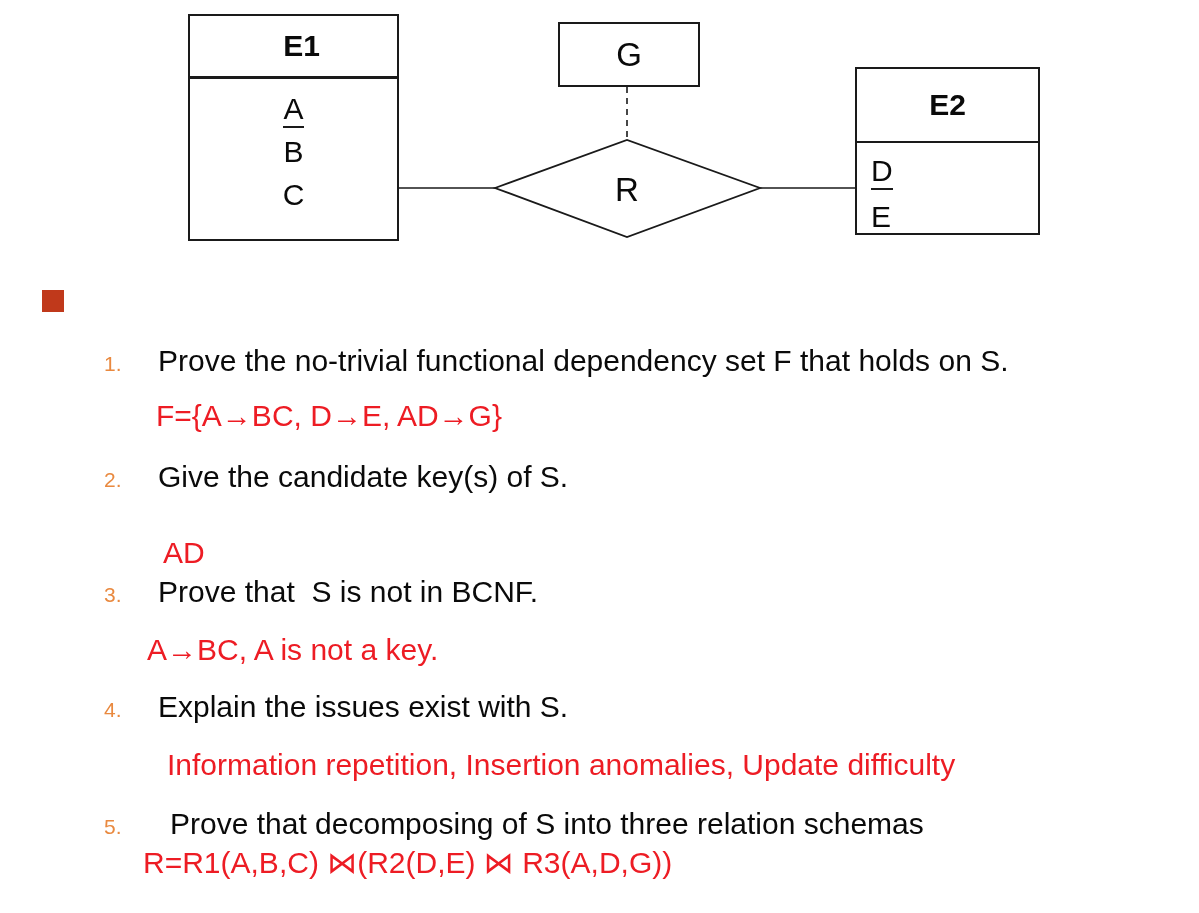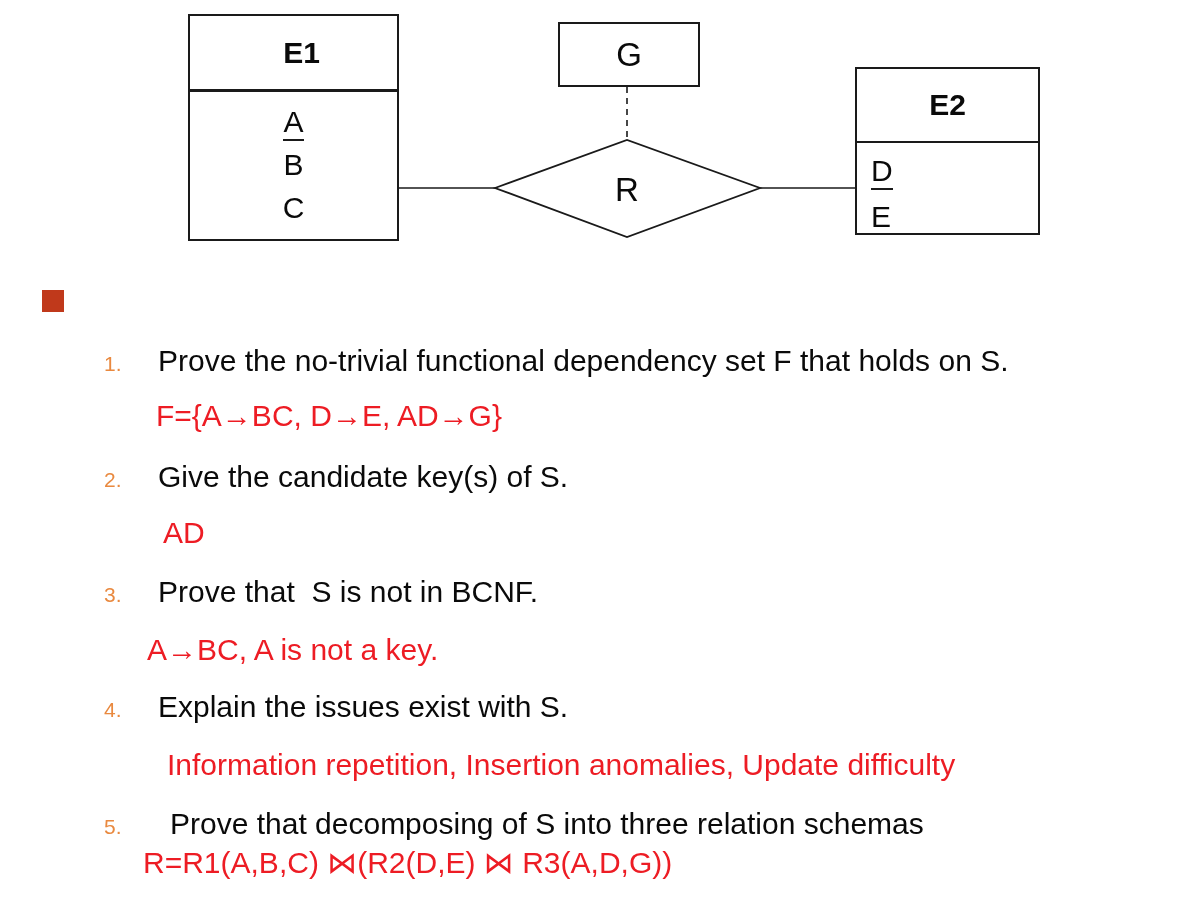--- a/index.html
+++ b/index.html
@@ -68,21 +68,21 @@
 <div class="stage">
 
   <svg class="diagram-svg" width="1199" height="270" viewBox="0 0 1199 270">
     <line class="conn" x1="399" y1="188" x2="495" y2="188"></line>
     <line class="conn" x1="760" y1="188" x2="855" y2="188"></line>
     <line class="conn dashed" x1="627" y1="87" x2="627" y2="141"></line>
     <polygon class="diamond" points="495,188 627,140 760,188 627,237"></polygon>
   </svg>
 
   <div class="box" style="left:188px;top:14px;width:211px;height:227px;">
-    <div class="entity-title" style="height:76px;padding-left:16px;">E1</div>
+    <div class="entity-title" style="height:63px;padding-left:16px;">E1</div>
     <div class="attrs centered" style="padding-top:8px;">
       <div><span class="keyattr">A</span></div>
       <div>B</div>
       <div>C</div>
     </div>
   </div>
 
   <div class="box gbox" style="left:558px;top:22px;width:142px;height:65px;">
     <span>G</span>
   </div>
@@ -98,21 +98,21 @@
   <div class="r-label">R</div>
 
   <div class="bullet-square"></div>
 
   <div class="abs q-num" style="left:104px;top:352px;">1.</div>
   <div class="abs q-text" style="left:158px;top:344px;">Prove the no-trivial functional dependency set F that holds on S.</div>
   <div class="abs answer" style="left:156px;top:399px;">F={A→BC, D→E, AD→G}</div>
 
   <div class="abs q-num" style="left:104px;top:468px;">2.</div>
   <div class="abs q-text" style="left:158px;top:460px;">Give the candidate key(s) of S.</div>
-  <div class="abs answer" style="left:163px;top:516px;">AD</div>
+  <div class="abs answer" style="left:163px;top:536px;">AD</div>
 
   <div class="abs q-num" style="left:104px;top:583px;">3.</div>
   <div class="abs q-text" style="left:158px;top:575px;">Prove that  S is not in BCNF.</div>
   <div class="abs answer" style="left:147px;top:633px;">A→BC, A is not a key.</div>
 
   <div class="abs q-num" style="left:104px;top:698px;">4.</div>
   <div class="abs answer" style="left:167px;top:748px;">Information repetition, Insertion anomalies, Update difficulty</div>
   <div class="abs q-text" style="left:158px;top:690px;">Explain the issues exist with S.</div>
 
   <div class="abs q-num" style="left:104px;top:815px;">5.</div>

